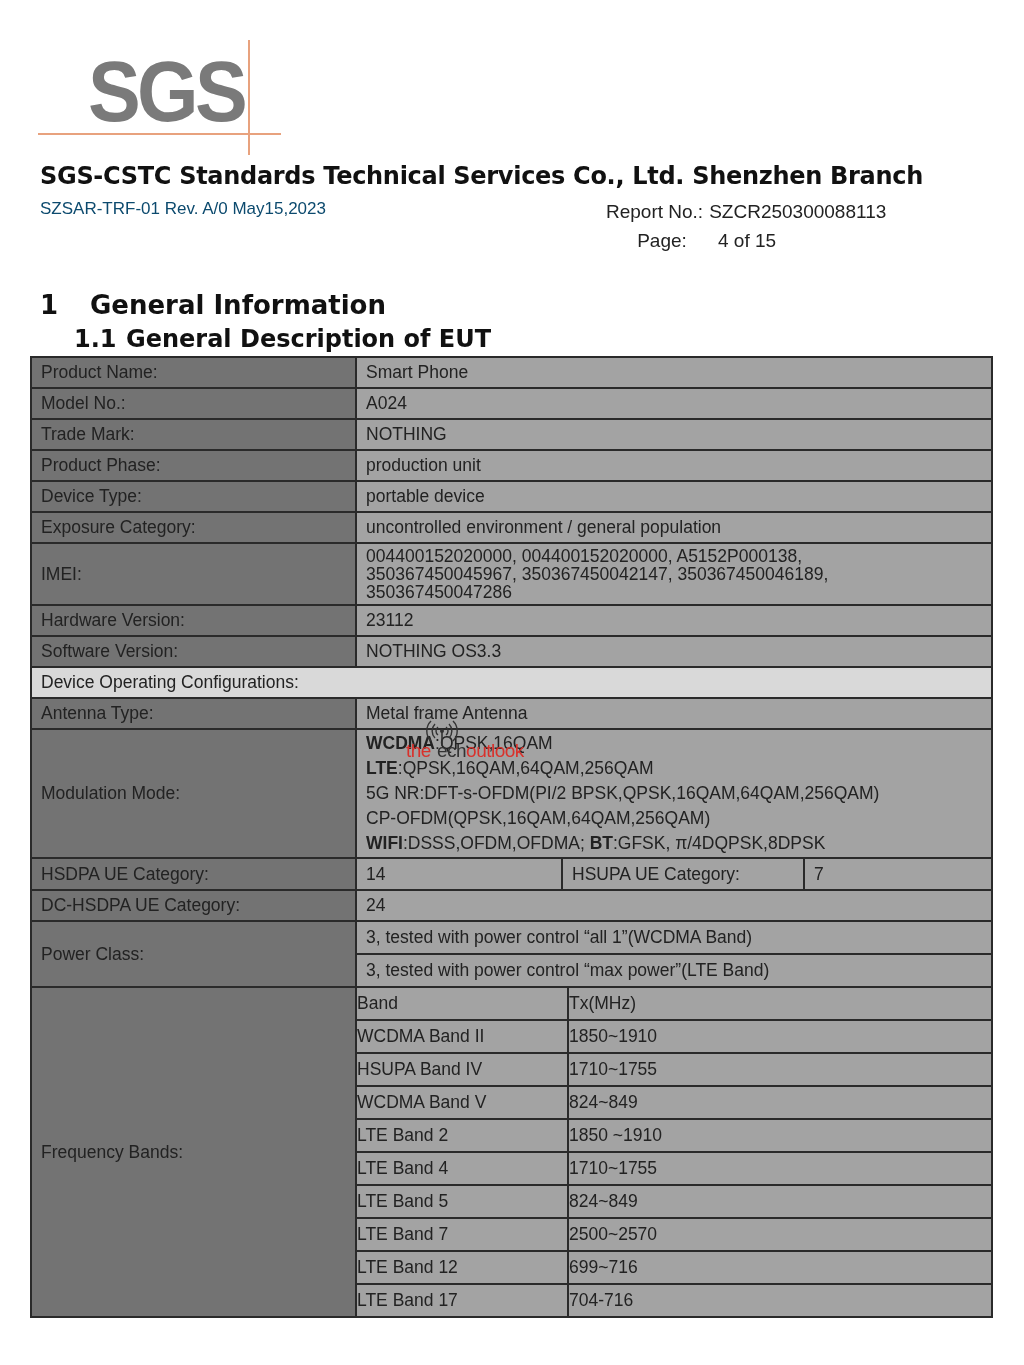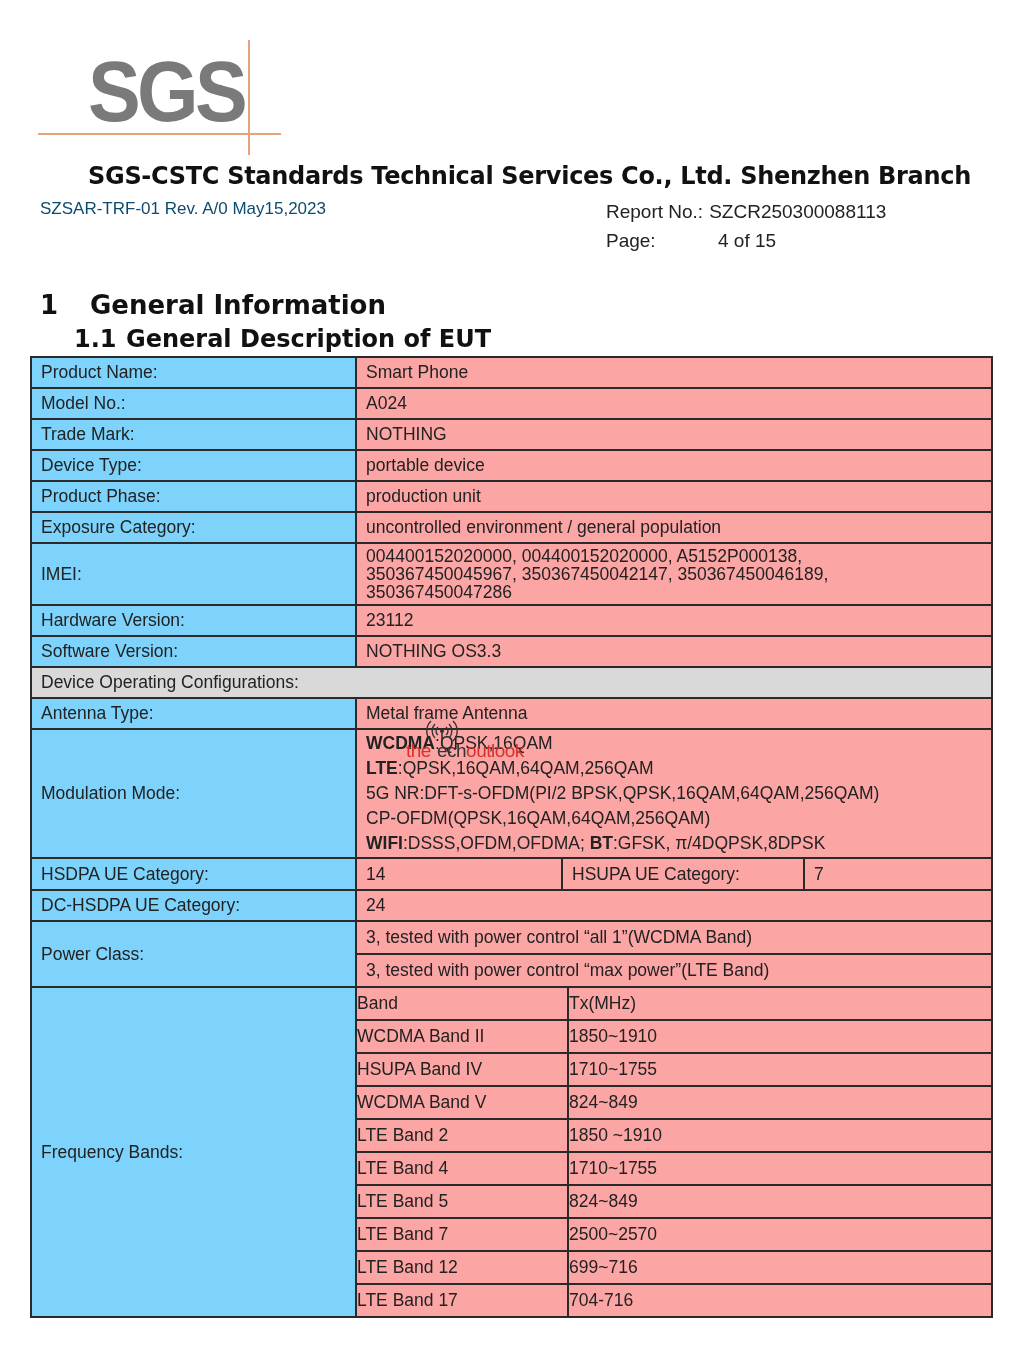--- a/index.html
+++ b/index.html
@@ -12,49 +12,49 @@
     position: absolute; left: 50px; top: 8px;
     font-family: "Liberation Sans", sans-serif; font-weight: bold;
     font-size: 86px; letter-spacing: -4px; color: #7a7a7a;
     transform: scaleX(0.92); transform-origin: left top; line-height: 1;
   }
   .logo-hline { position: absolute; left: 0; top: 93px; width: 243px; height: 2px; background: #e8a27e; }
   .logo-vline { position: absolute; left: 210px; top: 0; width: 2px; height: 115px; background: #e8a27e; }
 
   .company {
     position: absolute; left: 40px; top: 162px; font-size: 24px; font-weight: bold;
-    font-family: "DejaVu Sans", sans-serif; letter-spacing: -0.3px; color: #111; margin-left: 48px;
+    font-family: "DejaVu Sans", sans-serif; letter-spacing: -0.3px; color: #111;
   }
   .formref { position: absolute; left: 40px; top: 199px; font-size: 17px; color: #0c4a6e; }
   .report {
     position: absolute; left: 606px; top: 197px; font-size: 19px; color: #222; line-height: 29px;
   }
-  .report .lbl { display: inline-block; width: 112px; }
+  .report .lbl { display: inline-block; width: 112px; text-align: center; }
   .report .lbl.r { width: auto; margin-right: 6px; }
 
   .h1 {
     position: absolute; left: 40px; top: 290px; font-size: 26px; font-weight: bold;
     font-family: "DejaVu Sans", sans-serif; color: #111;
   }
   .h1 .num { display: inline-block; width: 50px; }
   .h2 {
     position: absolute; left: 40px; top: 325px; font-size: 24px; font-weight: bold;
     font-family: "DejaVu Sans", sans-serif; color: #111; margin-left: 34px;
   }
   .h2 .num { display: inline-block; width: 52px; }
 
   table.eut {
     position: absolute; left: 30px; top: 356px; width: 963px;
     border-collapse: collapse; font-size: 17.5px; color: #222;
   }
   table.eut td {
     border: 2px solid #2a2a2a; padding: 0 9px; height: 29px; vertical-align: middle;
   }
-  table.eut td.lab { background: #7dd3fc; width: 305px; }
-  table.eut td.val { background: #fca5a5; }
+  table.eut td.lab { background: #737373; width: 305px; }
+  table.eut td.val { background: #a3a3a3; }
   table.eut td.full { background: #d9d9d9; }
   .multiline { line-height: 18px; padding-top: 3px !important; padding-bottom: 3px !important; }
   .mod { line-height: 25px; padding-top: 1px !important; padding-bottom: 1px !important; }
   .mod b { font-weight: bold; }
   td.nopad { padding: 0 !important; }
   table.bands { width: 100%; border-collapse: collapse; }
   table.bands td { border: none; border-bottom: 2px solid #2a2a2a; height: 31px; text-align: left; padding: 0; }
   table.bands tr:last-child td { border-bottom: none; }
   table.bands td.b { width: 210px; border-right: 2px solid #2a2a2a; }
   table.split { width: 100%; border-collapse: collapse; }
@@ -113,26 +113,26 @@
   </tr>
   <tr>
     <td class="lab">Model No.:</td>
     <td class="val">A024</td>
   </tr>
   <tr>
     <td class="lab">Trade Mark:</td>
     <td class="val">NOTHING</td>
   </tr>
   <tr>
+    <td class="lab">Product Phase:</td>
+    <td class="val">production unit</td>
+  </tr>
+  <tr>
     <td class="lab">Device Type:</td>
     <td class="val">portable device</td>
-  </tr>
-  <tr>
-    <td class="lab">Product Phase:</td>
-    <td class="val">production unit</td>
   </tr>
   <tr>
     <td class="lab">Exposure Category:</td>
     <td class="val">uncontrolled environment / general population</td>
   </tr>
   <tr>
     <td class="lab">IMEI:</td>
     <td class="val multiline">
       <div>004400152020000, 004400152020000, A5152P000138,</div>
       <div>350367450045967, 350367450042147, 350367450046189,</div>

